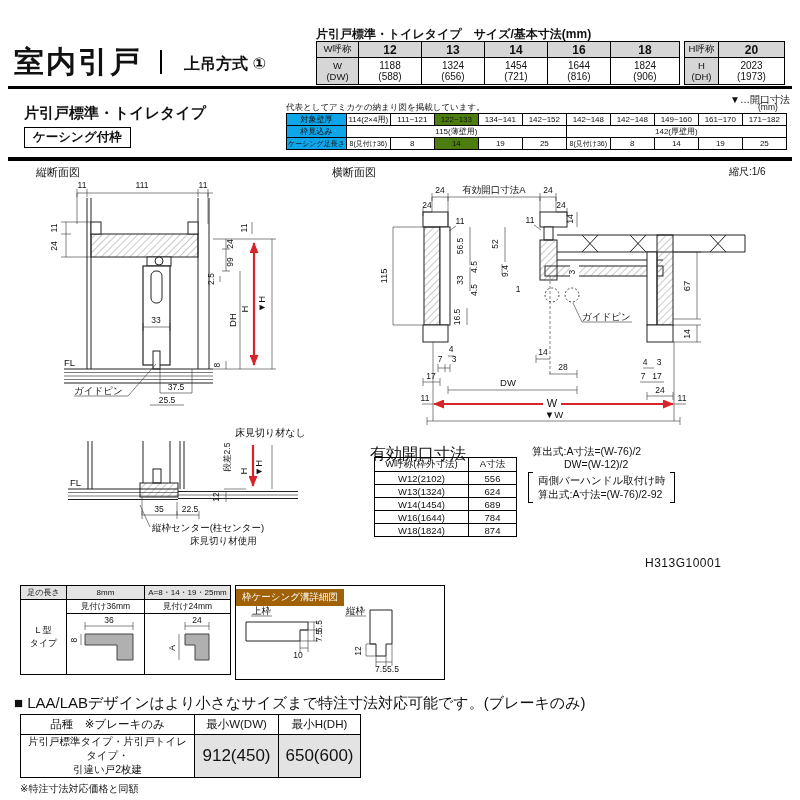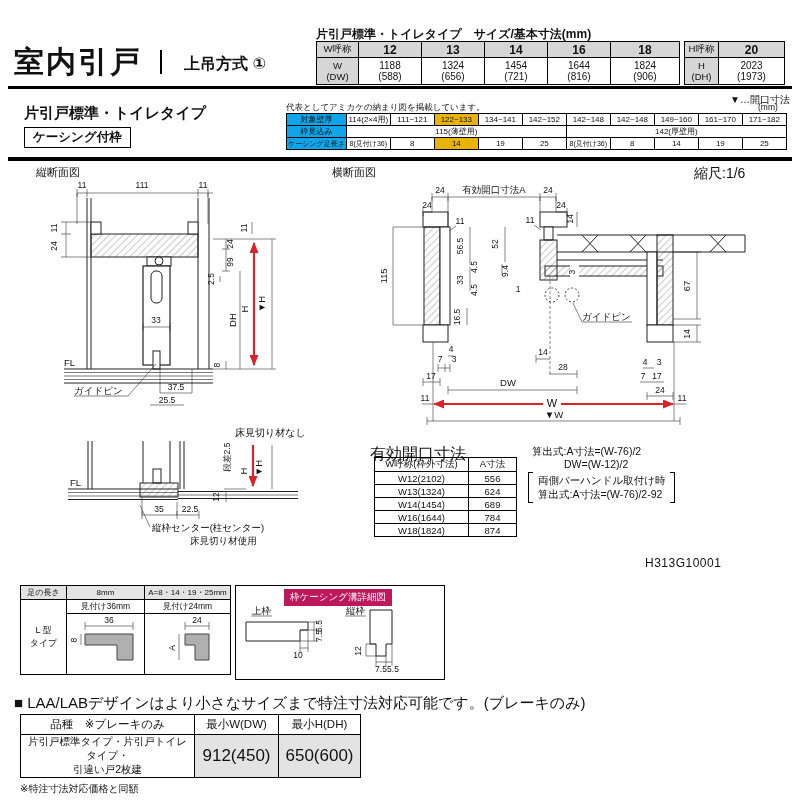--- a/index.html
+++ b/index.html
@@ -6,35 +6,35 @@
 body{font-family:"Liberation Sans","DejaVu Sans",sans-serif;background:#fff;color:#111;}
 .page{position:relative;width:800px;height:800px;background:#fff;overflow:hidden;}
 .abs{position:absolute;}
 table{border-collapse:collapse;}
 td{border:1px solid #000;text-align:center;vertical-align:middle;padding:0 1px;}
 .pre{white-space:pre-line;}
 .hd{background:#d6d6d6;}
 .num{font-size:12px;font-weight:bold;}
 .ct td{font-size:8px;height:12px;white-space:nowrap;overflow:hidden;}
 .ct .lbl{background:#0ea5e9;}
-.ct .shade{background:#eab308;}
+.ct .shade{background:#4d7c0f;}
 .ot td{font-size:9.5px;height:13px;}
 .lt td{height:14px;}
 .lt .lgh{background:#e3e3e3;font-size:8px;}
 .sp td{padding:0 2px;margin-left:12px;}
 .sp .gy{background:#e3e3e3;font-size:17px;}
 svg text{font-family:"Liberation Sans","DejaVu Sans",sans-serif;fill:#111;}
 .dm{font-size:8.5px;text-anchor:middle;}
 .dm2{font-size:9.5px;text-anchor:middle;}
 .lab{font-size:9.5px;}
 .sl{stroke:#222;stroke-width:1;fill:none;}
 .dl{stroke:#333;stroke-width:0.6;fill:none;}
 .flr{stroke:#222;fill:none;}
 .bar{background:#000;}
-.gtitle{display:inline-block;background:#be185d;color:#fff;font-size:9.5px;padding:2px 6px;margin-left:48px;}
+.gtitle{display:inline-block;background:#a16207;color:#fff;font-size:9.5px;padding:2px 6px;}
 </style>
 </head>
 <body>
 
 <div class="page">
 
   <div class="abs" style="left:14px;top:42px;font-size:30px;font-weight:bold;letter-spacing:2px">室内引戸</div>
   <div class="abs" style="left:160px;top:50px;width:1.5px;height:24px;background:#000"></div>
   <div class="abs" style="left:184px;top:54px;font-size:16px;font-weight:bold">上吊方式 ①</div>
 
@@ -119,21 +119,21 @@
       <td>14</td>
       <td>19</td>
       <td>25</td>
     </tr>
   </tbody>
     </table>
   <div class="abs bar" style="left:8px;top:157px;width:784px;height:4px"></div>
 
   <div class="abs" style="left:36px;top:165px;font-size:11px">縦断面図</div>
   <div class="abs" style="left:332px;top:165px;font-size:11px">横断面図</div>
-  <div class="abs" style="left:694px;top:165px;font-size:14px">縮尺:1/6</div>
+  <div class="abs" style="left:729px;top:165px;font-size:10px">縮尺:1/6</div>
 
   <svg class="abs" style="left:30px;top:172px" width="260" height="252" viewBox="0 0 260 252">
     <defs>
       <pattern id="vh" width="5" height="5" patternUnits="userSpaceOnUse" patternTransform="rotate(45)">
           <line x1="0" y1="0" x2="0" y2="5" stroke="#777" stroke-width="0.8"></line>
         </pattern>
       <marker id="vra" markerWidth="11" markerHeight="9" refX="10" refY="4.5" orient="auto-start-reverse" markerUnits="userSpaceOnUse">
           <path d="M0,0L11,4.5L0,9Z" fill="#d8232a"></path>
         </marker>
     </defs>

